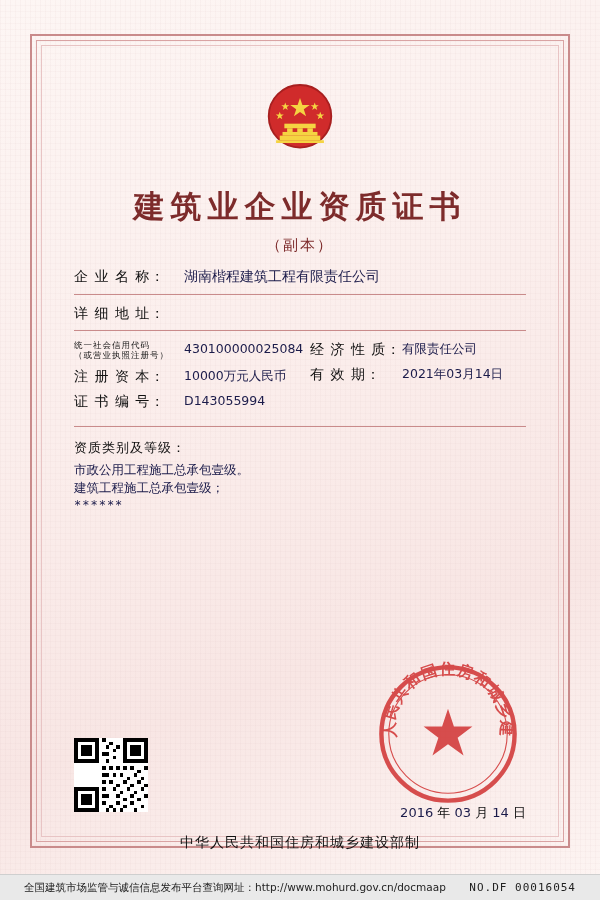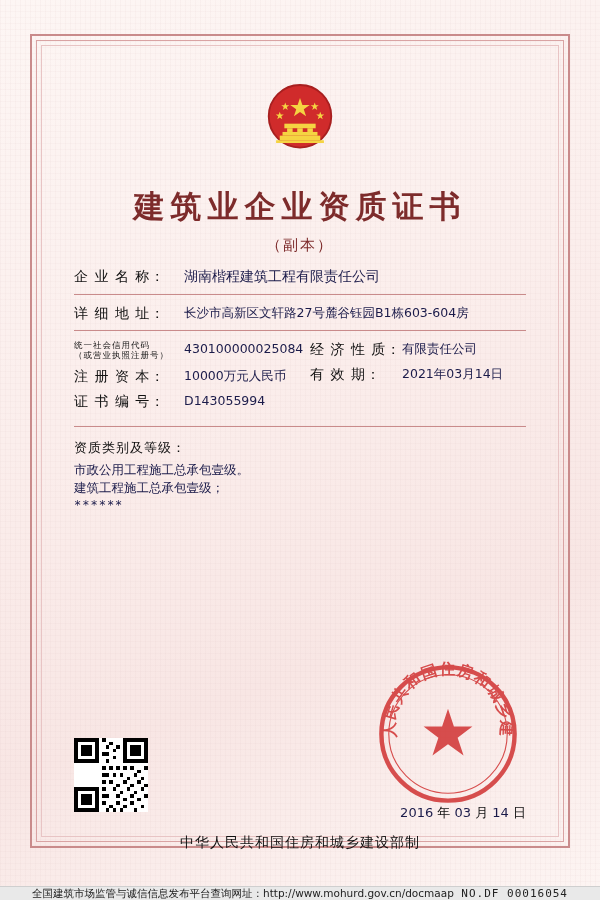--- a/index.html
+++ b/index.html
@@ -218,27 +218,27 @@
     font-family: "DejaVu Sans", sans-serif;
     font-size: 14px;
     color: #111;
     letter-spacing: 1px;
   }
 
   
   .footer {
     position: absolute;
     left: 0; right: 0; bottom: 0;
-    height: 14px;
+    height: 26px;
     background: #e9e9e9;
     border-top: 1px solid #cfcfcf;
     display: flex;
     align-items: center;
     justify-content: space-between;
-    padding: 0 32px;
+    padding: 0 24px;
     box-sizing: border-box;
   }
   .footer-left {
     font-family: "DejaVu Sans", sans-serif;
     font-size: 10.5px;
     color: #222;
   }
   .footer-right {
     font-family: "DejaVu Sans Mono", monospace;
     font-size: 11px;
@@ -284,21 +284,20 @@
   <div class="fields">
 
     <div class="row row-full">
       <span class="lbl">企 业 名 称：</span>
       <span class="val val-lg">湖南楷程建筑工程有限责任公司</span>
     </div>
     <div class="divider"></div>
 
     <div class="row row-full">
       <span class="lbl">详 细 地 址：</span>
-      <span class="val">长沙市高新区文轩路27号麓谷钰园B1栋603-604房</span>
     </div>
     <div class="divider"></div>
 
     <div class="two-col">
       <div class="col-l">
 
         <div class="row">
           <span class="lbl" style="width:104px;">
             <span class="lbl-sm" style="display:block;">统一社会信用代码</span>
             <span class="lbl-sm" style="display:block;">（或营业执照注册号）</span>

